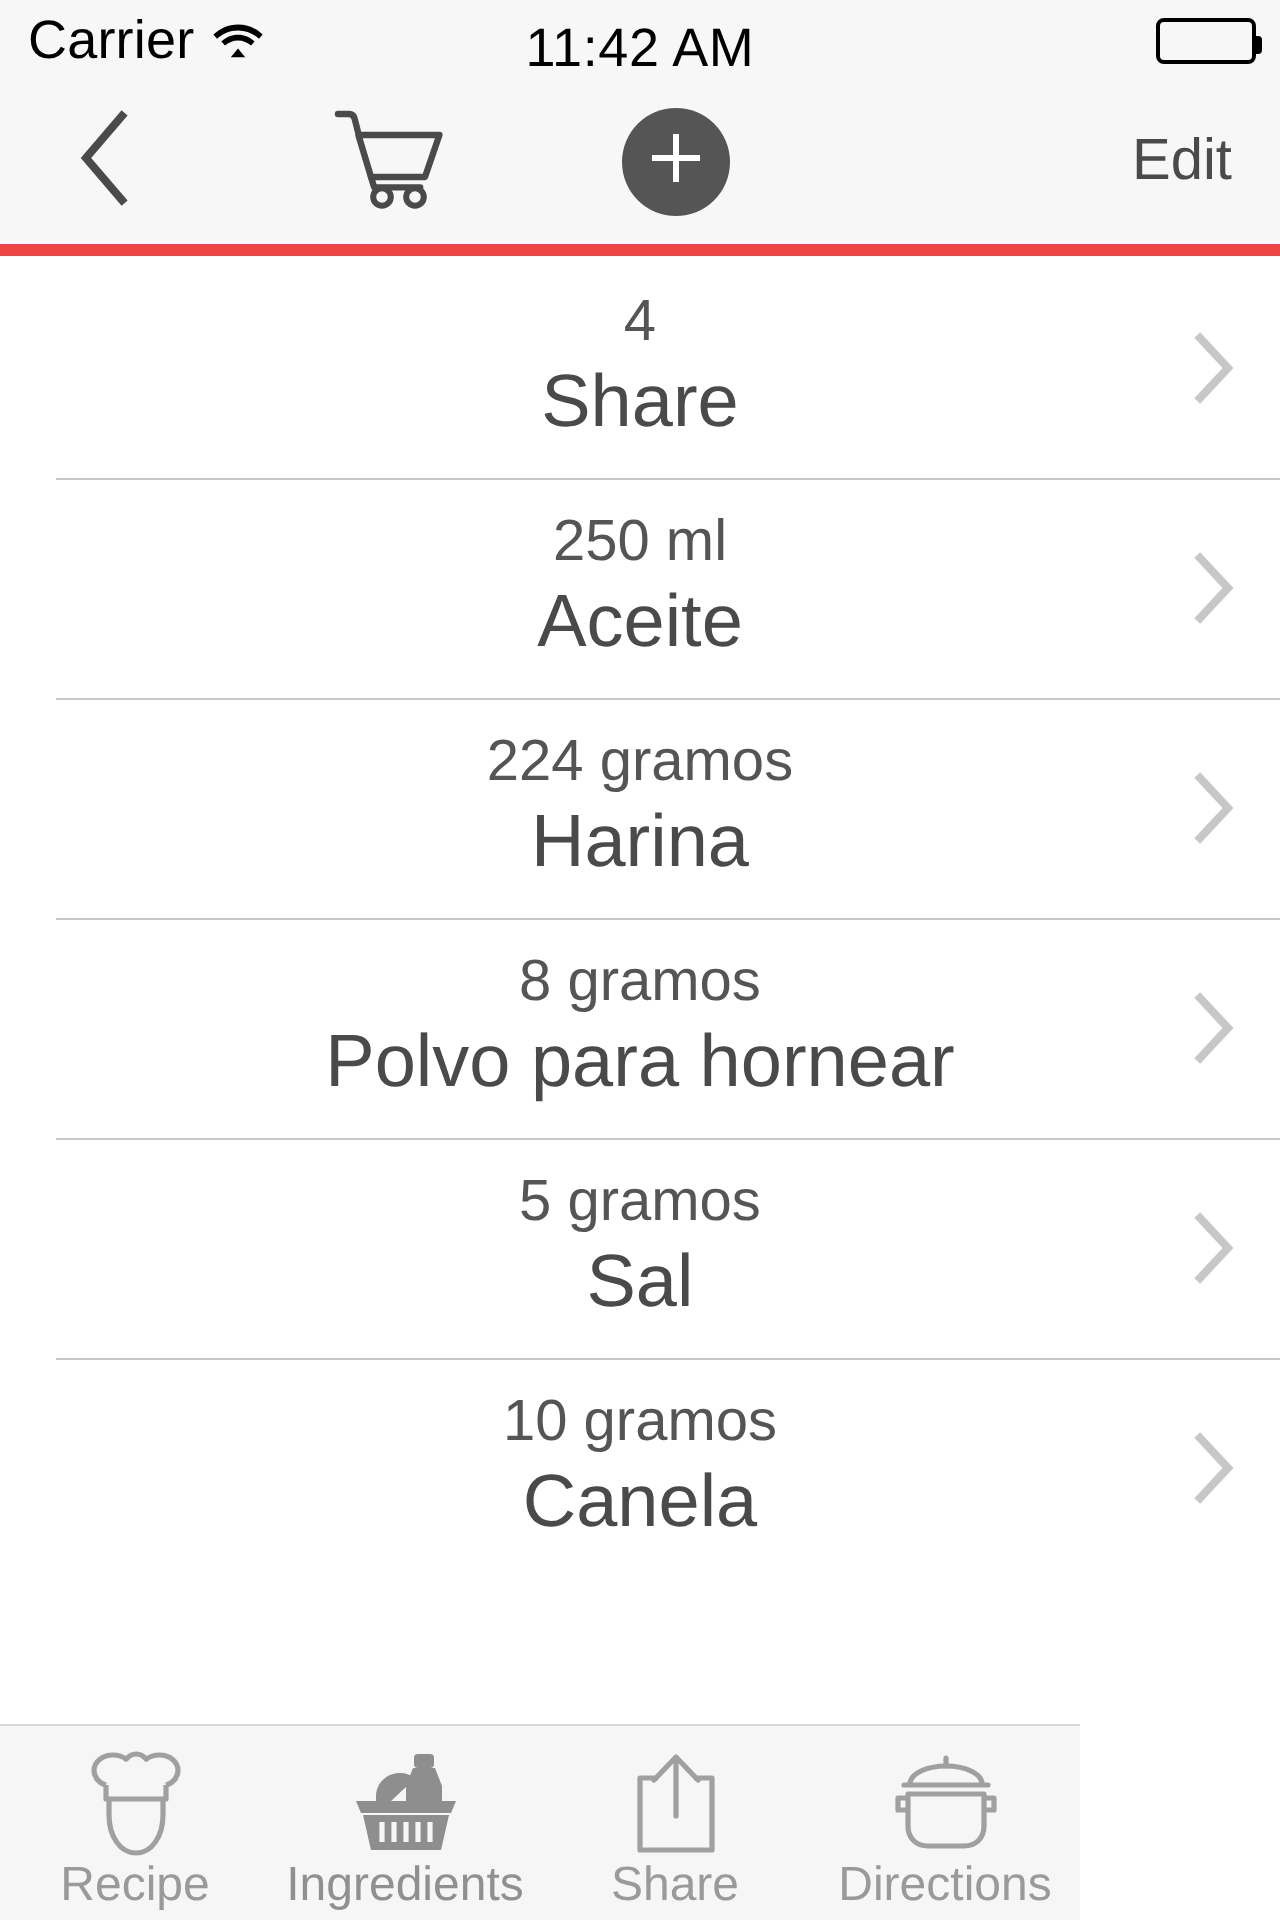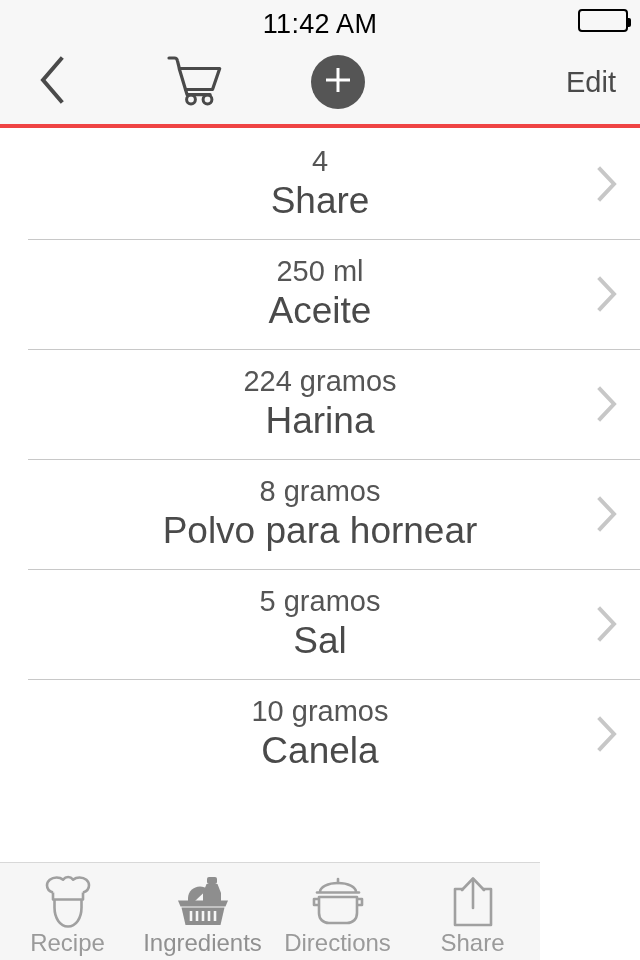--- a/index.html
+++ b/index.html
@@ -50,21 +50,21 @@
     width:3px; height:9px; background:#000; border-radius:0 2px 2px 0;
   }
   .battery-fill{ width:100%; height:100%; background:#000; border-radius:1px; }
   .wifi { width:26px; height:19px; display:block; }
 
   
   .navbar {
     position:absolute; top:40px; left:0;
     width:640px; height:88px;
     background:#f7f7f7;
-    border-bottom:4px solid #ef4444;
+    border-bottom:6px solid #ef4444;
   }
   .nav-back {
     position:absolute; left:28px; top:50%; transform:translateY(-50%);
     width:48px; height:52px;
     display:flex; align-items:center; justify-content:center;
     cursor:pointer;
   }
   .nav-cart {
     position:absolute; left:160px; top:50%; transform:translateY(-50%);
     width:72px; height:56px;
@@ -136,20 +136,30 @@
     font-size:24px; color:#9a9a9a; margin-top:2px; line-height:1;
   }
   .tab.selected .tab-label { color:#909090; }
 </style>
 </head>
 <body>
 
 <div id="app">
 
   <div class="statusbar">
+    <div class="sb-left">
+      <span class="sb-carrier">Carrier</span>
+      <span>
+        <svg class="wifi" viewBox="0 0 26 19" xmlns="http://www.w3.org/2000/svg">
+          <path d="M13 4.2c4.1 0 7.8 1.6 10.5 4.2l1.8-2.1C22.1 3.1 17.8 1.2 13 1.2S3.9 3.1 0.7 6.3l1.8 2.1C5.2 5.8 8.9 4.2 13 4.2z" fill="#000"></path>
+          <path d="M13 9.2c2.5 0 4.8 1 6.5 2.6l1.8-2.1C19.1 7.7 16.2 6.4 13 6.4S6.9 7.7 4.7 9.7l1.8 2.1C8.2 10.2 10.5 9.2 13 9.2z" fill="#000"></path>
+          <path d="M13 13.3l3.6 4.3H9.4L13 13.3z" fill="#000"></path>
+        </svg>
+      </span>
+    </div>
     <div class="sb-center">
       <span class="sb-time">11:42 AM</span>
     </div>
     <div class="sb-right">
       <span class="battery">
         <span class="battery-fill"></span>
       </span>
     </div>
   </div>
 
@@ -271,35 +281,35 @@
       <line x1="28" y1="35" x2="28" y2="45"></line>
       <line x1="34" y1="35" x2="34" y2="45"></line>
       <line x1="40" y1="35" x2="40" y2="45"></line>
     </g>
   </svg>
 </div>
         <div class="tab-label">Ingredients</div>
       </div>
       <div class="tab">
         <div class="tab-icon">
+  <svg width="46" height="54" viewBox="0 0 46 54" xmlns="http://www.w3.org/2000/svg">
+    <path d="M14 14H5v36h36V14h-9" fill="none" stroke="#a0a0a0" stroke-width="2.6" stroke-linejoin="round"></path>
+    <line x1="23" y1="4" x2="23" y2="33" stroke="#a0a0a0" stroke-width="2.6" stroke-linecap="round"></line>
+    <polyline points="12,15 23,3.5 34,15" fill="none" stroke="#a0a0a0" stroke-width="2.6" stroke-linecap="round" stroke-linejoin="round"></polyline>
+  </svg>
+</div>
+        <div class="tab-label">Share</div>
+      </div>
+      <div class="tab">
+        <div class="tab-icon">
   <svg width="56" height="50" viewBox="0 0 56 50" xmlns="http://www.w3.org/2000/svg">
     <line x1="28" y1="2" x2="28" y2="6" stroke="#a0a0a0" stroke-width="2.6" stroke-linecap="round"></line>
     <path d="M10 15c0-5 8-9 18-9s18 4 18 9" fill="none" stroke="#a0a0a0" stroke-width="2.6" stroke-linejoin="round"></path>
     <line x1="7" y1="15.5" x2="49" y2="15.5" stroke="#a0a0a0" stroke-width="2.6" stroke-linecap="round"></line>
     <path d="M9 20h38v16c0 6-4 10-10 10H19c-6 0-10-4-10-10V20z" fill="none" stroke="#a0a0a0" stroke-width="2.6" stroke-linejoin="round"></path>
     <path d="M9 22H4v6h5M47 22h5v6h-5" fill="none" stroke="#a0a0a0" stroke-width="2.6" stroke-linejoin="round"></path>
   </svg>
 </div>
         <div class="tab-label">Directions</div>
       </div>
-      <div class="tab">
-        <div class="tab-icon">
-  <svg width="46" height="54" viewBox="0 0 46 54" xmlns="http://www.w3.org/2000/svg">
-    <path d="M14 14H5v36h36V14h-9" fill="none" stroke="#a0a0a0" stroke-width="2.6" stroke-linejoin="round"></path>
-    <line x1="23" y1="4" x2="23" y2="33" stroke="#a0a0a0" stroke-width="2.6" stroke-linecap="round"></line>
-    <polyline points="12,15 23,3.5 34,15" fill="none" stroke="#a0a0a0" stroke-width="2.6" stroke-linecap="round" stroke-linejoin="round"></polyline>
-  </svg>
-</div>
-        <div class="tab-label">Share</div>
-      </div>
     </div>
 
 </div>
 
 </body></html>

